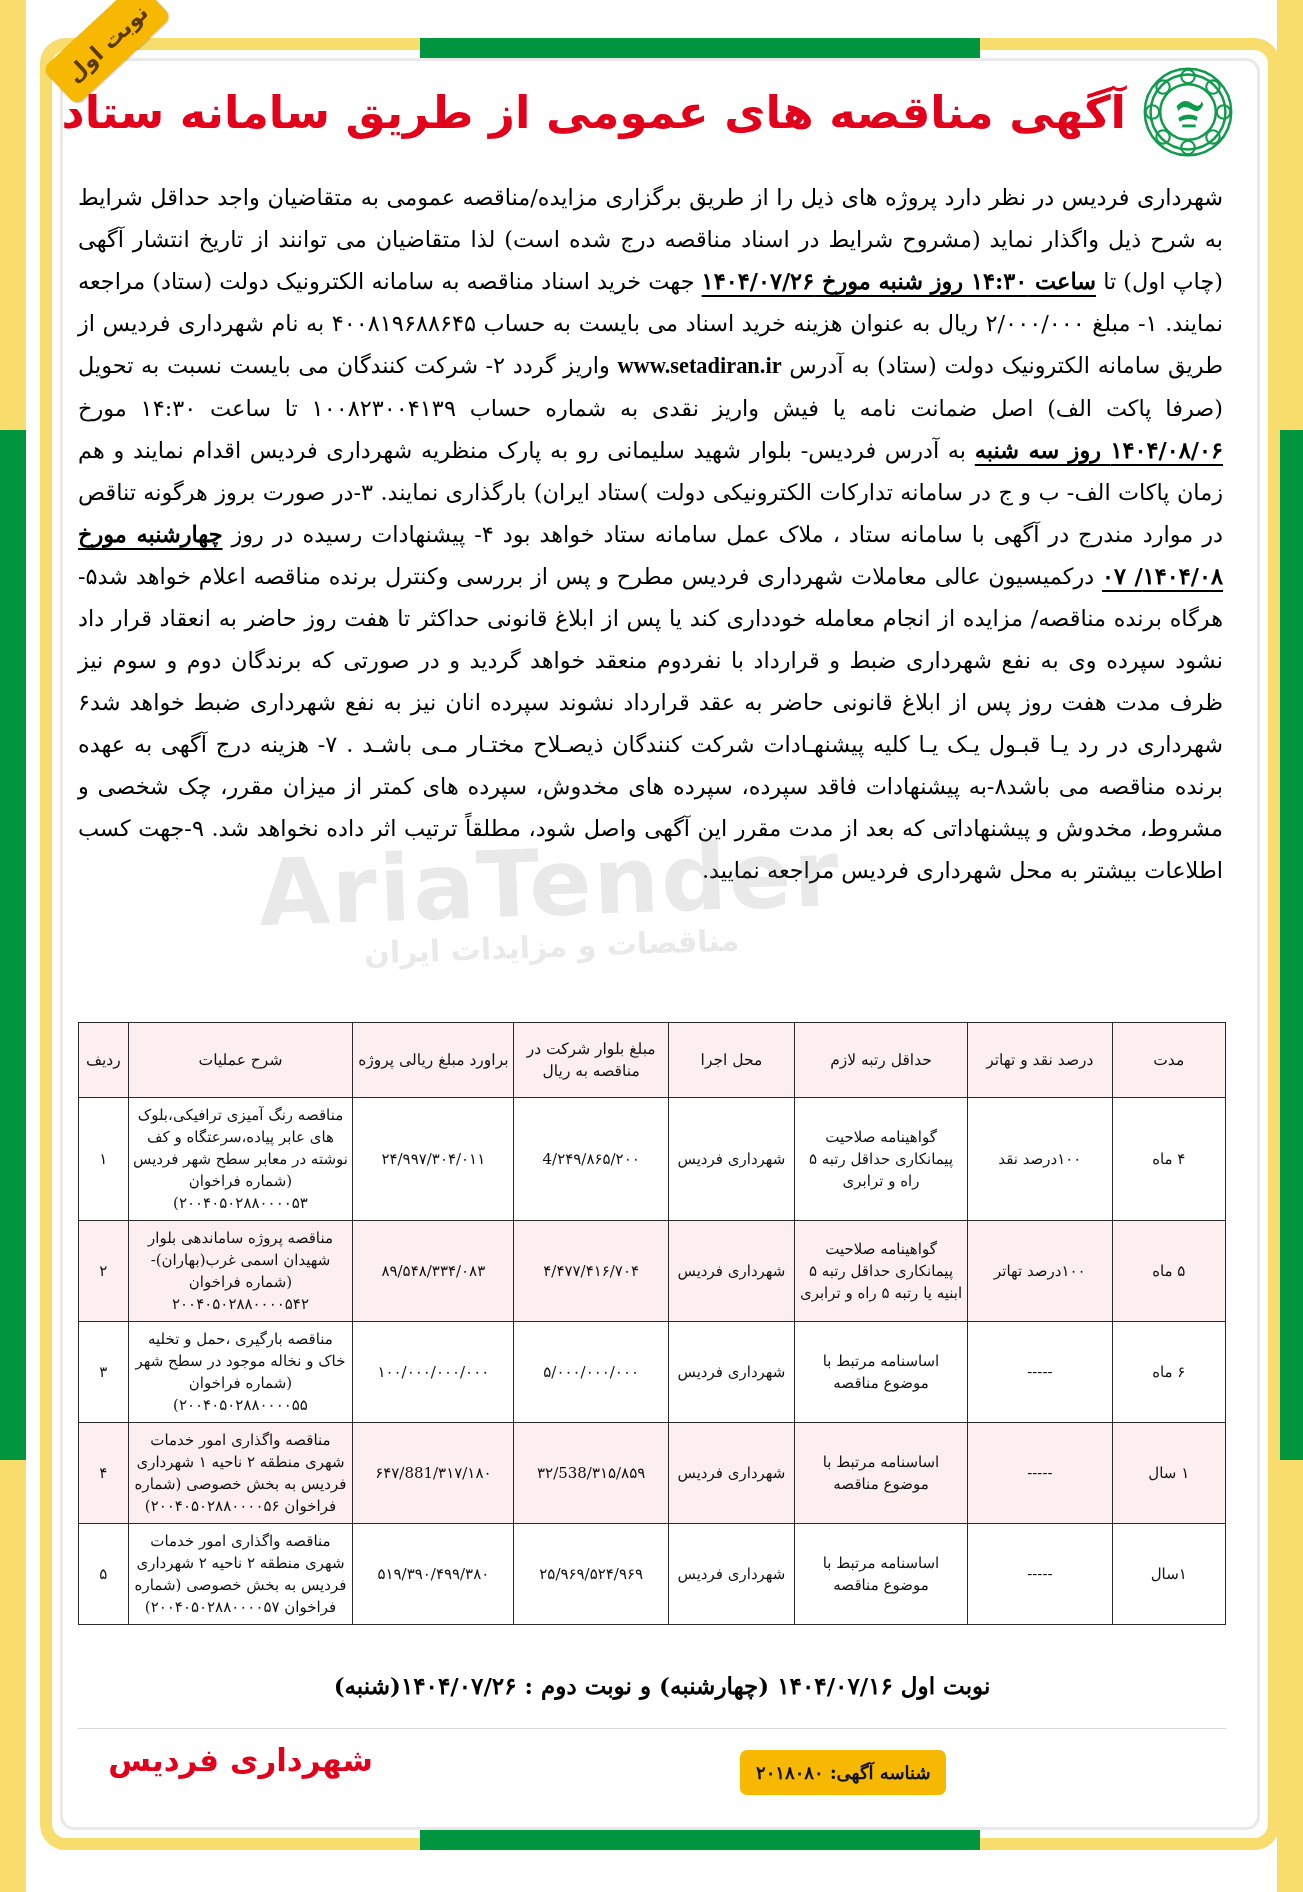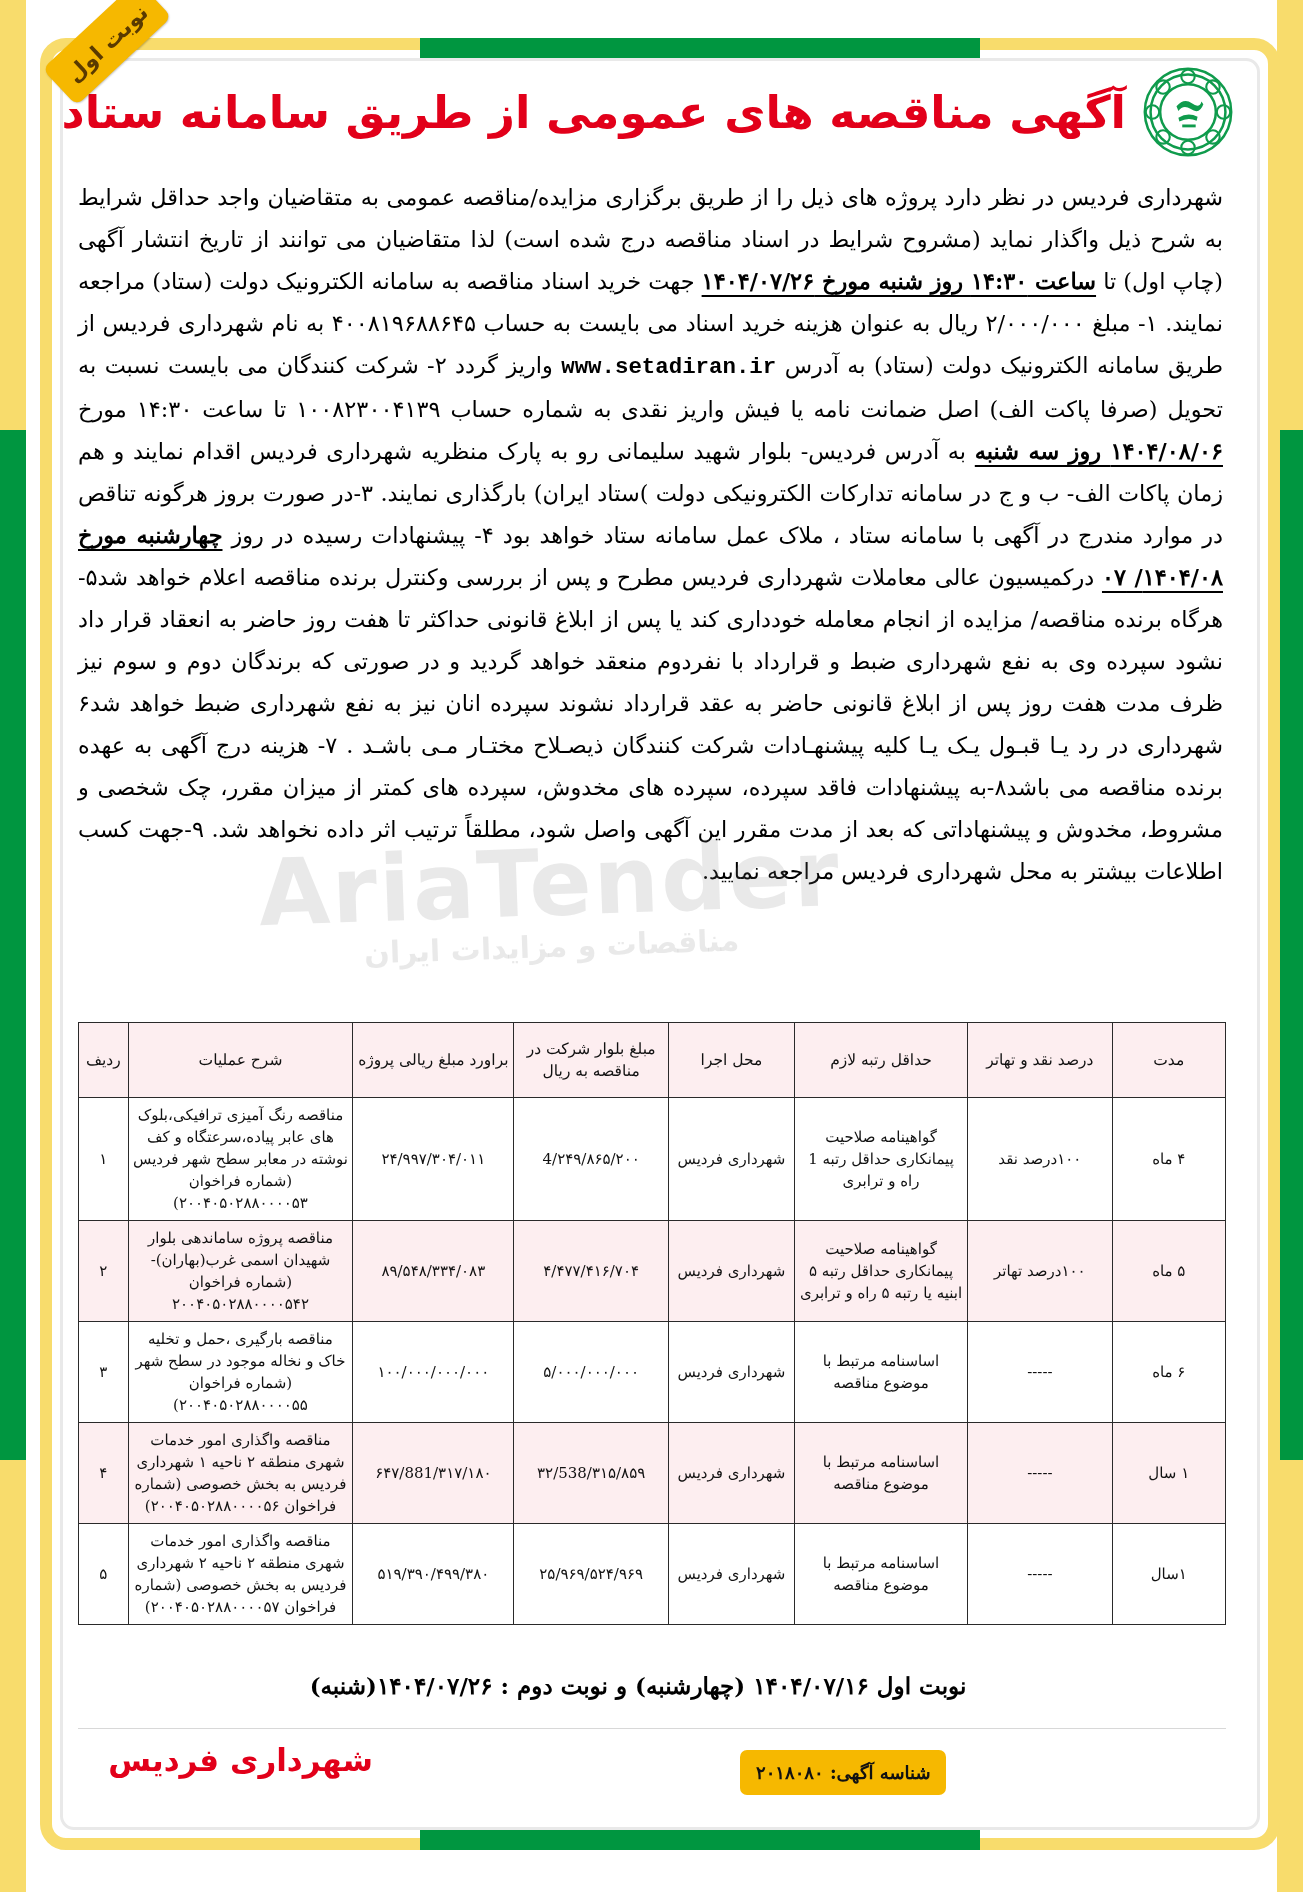--- a/index.html
+++ b/index.html
@@ -150,21 +150,21 @@
     line-height: 42px;
     color: #000;
     font-family: "DejaVu Serif", "Liberation Serif", serif;
   }
   .u-bold {
     font-weight: bold;
     text-decoration: underline;
     text-underline-offset: 6px;
   }
   .latin {
-    font-family: Liberation Mono, monospace;
+    font-family: Liberation Serif, serif;
     font-weight: bold;
     direction: ltr;
     unicode-bidi: embed;
   }
 
   
   .watermark {
     position: absolute;
     left: 150px;
     top: 830px;
@@ -224,21 +224,21 @@
   .col-est  { width: 156px; }
   .col-dep  { width: 150px; }
   .col-loc  { width: 122px; }
   .col-rank { width: 168px; }
   .col-pct  { width: 140px; }
   .col-dur  { width: 110px; }
 
   
   .publish-line {
     position: absolute;
-    left: 64px;
+    left: 88px;
     top: 1672px;
     width: 1148px;
     text-align: center;
     font-size: 23px;
     font-weight: bold;
     color: #000;
     font-family: "DejaVu Serif", "Liberation Serif", serif;
   }
   .badge {
     position: absolute;
@@ -345,21 +345,21 @@
           <th>مبلغ بلوار شرکت در مناقصه به ریال</th>
           <th>براورد مبلغ ریالی پروژه</th>
           <th>شرح عملیات</th>
           <th>ردیف</th>
         </tr>
       </thead>
       <tbody>
         <tr class="even">
           <td>۴ ماه</td>
           <td>۱۰۰درصد نقد</td>
-          <td>گواهینامه صلاحیت پیمانکاری حداقل رتبه 1 راه و ترابری</td>
+          <td>گواهینامه صلاحیت پیمانکاری حداقل رتبه ۵ راه و ترابری</td>
           <td>شهرداری فردیس</td>
           <td class="num">4/۲۴۹/۸۶۵/۲۰۰</td>
           <td class="num">۲۴/۹۹۷/۳۰۴/۰۱۱</td>
           <td class="desc">مناقصه رنگ آمیزی ترافیکی،بلوک های عابر پیاده،سرعتگاه و کف نوشته در معابر سطح شهر فردیس (شماره فراخوان ۲۰۰۴۰۵۰۲۸۸۰۰۰۰۵۳)</td>
           <td>۱</td>
         </tr>
         <tr class="odd">
           <td>۵ ماه</td>
           <td>۱۰۰درصد تهاتر</td>
           <td>گواهینامه صلاحیت پیمانکاری حداقل رتبه ۵ ابنیه یا رتبه ۵ راه و ترابری</td>

